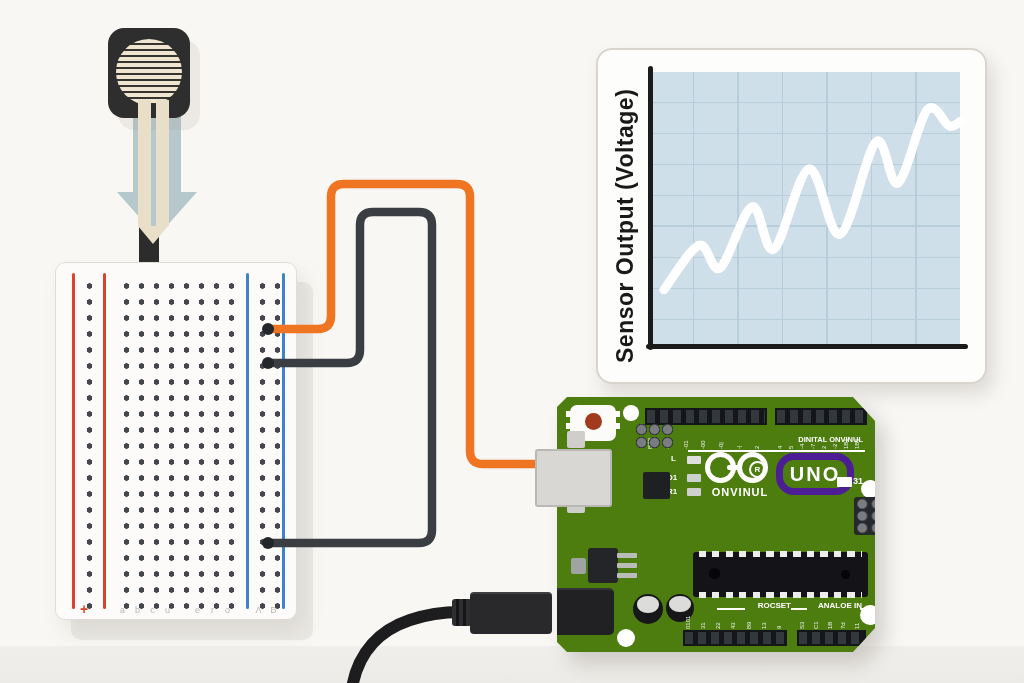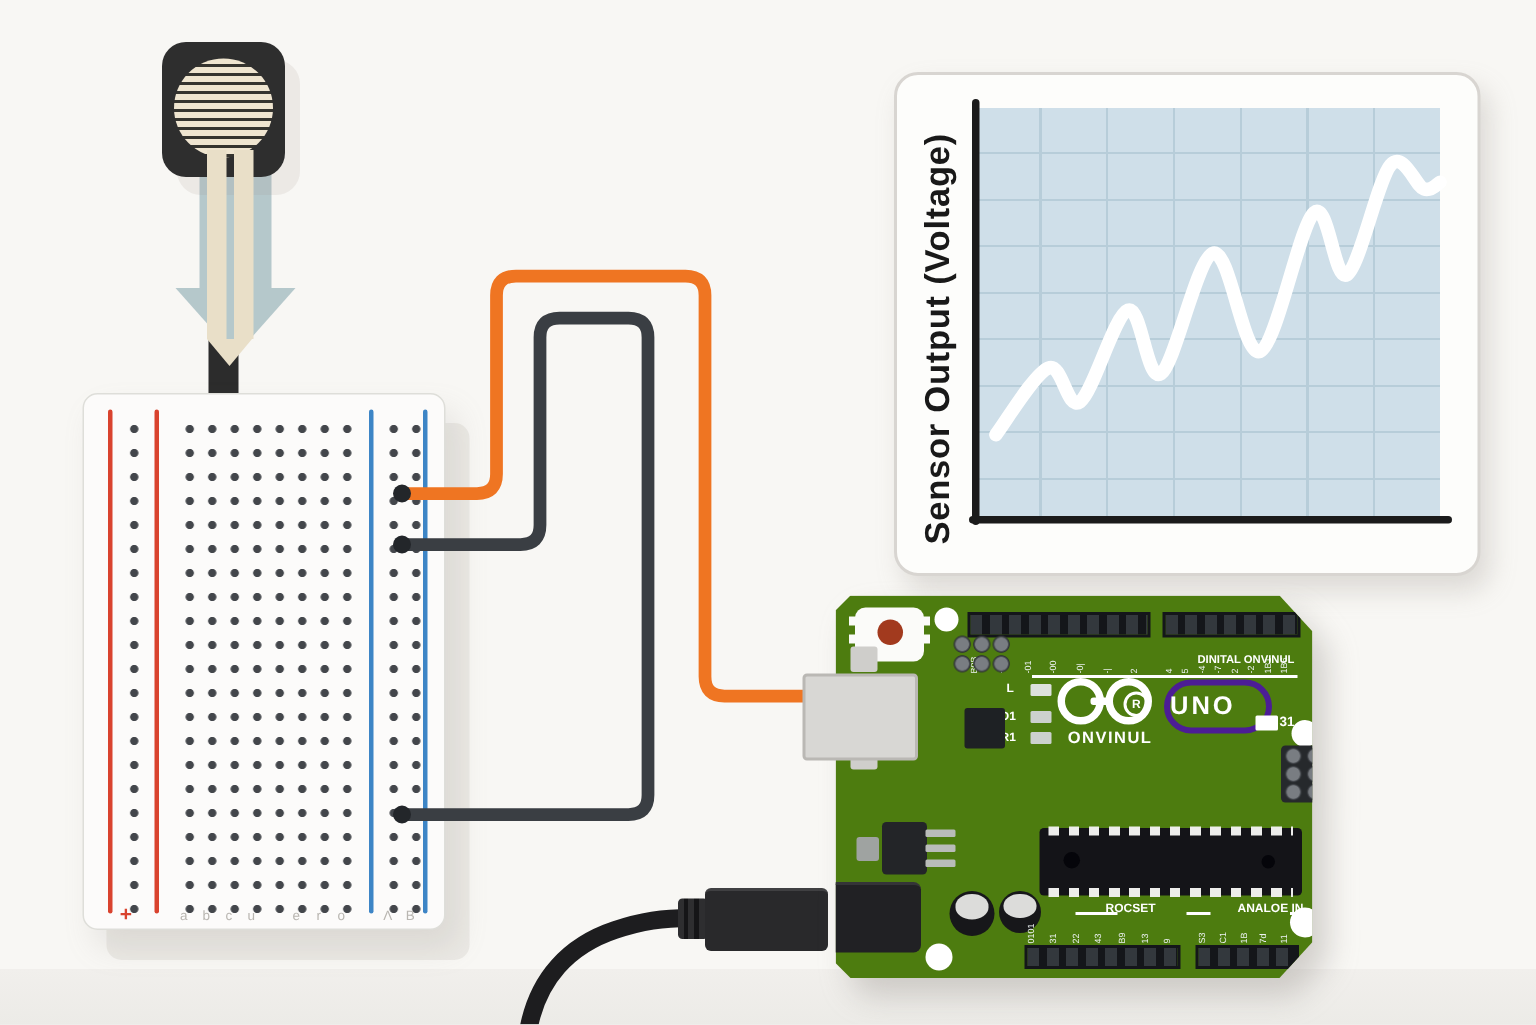--- a/index.html
+++ b/index.html
@@ -84,22 +84,22 @@
   .vreg-leg{height:5px;width:20px;background:#b9bcb9;border-radius:1px;}
   .vreg-tab{left:14px;top:161px;width:15px;height:16px;background:#9fa3a1;border-radius:2px;}
   .cap{border-radius:50%;background:#17171a;}
   .cap .cap-top{position:absolute;left:12%;top:8%;width:76%;height:55%;border-radius:50%;background:#dcdcda;}
   .led-rect{width:14px;height:8px;background:#ccd1ce;border-radius:1px;}
   .sslabel{color:#fff;font-weight:bold;}
   .ring{border:5px solid #fff;border-radius:50%;background:transparent;}
   .ring-minus{left:170px;top:68px;width:12px;height:5px;background:#fff;border-radius:2px;}
   .rmark{left:192px;top:64px;width:13px;height:13px;border:2px solid #fff;border-radius:50%;
     font-size:8px;font-weight:bold;color:#fff;display:flex;align-items:center;justify-content:center;}
-  .uno-oval{left:219px;top:56px;width:64px;height:28px;border:4px solid #4c1d95;border-radius:18px;
-    display:flex;align-items:center;justify-content:flex-start;font-size:17px;font-weight:bold;color:#fff;letter-spacing:2px;}
+  .uno-oval{left:219px;top:56px;width:64px;height:28px;border:7px solid #4c1d95;border-radius:18px;
+    display:flex;align-items:center;justify-content:center;font-size:20px;font-weight:bold;color:#fff;letter-spacing:2px;}
   .ssline{background:#fff;height:1.5px;}
   .ticks{display:flex;justify-content:space-between;overflow:hidden;}
   .ticks span{writing-mode:vertical-rl;transform:rotate(180deg);font-size:6px;color:#eef3f4;line-height:7px;}
 </style>
 </head>
 <body>
 
 <div class="stage">
 
   <div class="abs floor"></div>
@@ -242,23 +242,23 @@
     <div class="abs cap" style="left:76px;top:197px;width:30px;height:30px;">
           <div class="cap-top"></div>
         </div>
     <div class="abs cap" style="left:109px;top:197px;width:28px;height:28px;">
           <div class="cap-top"></div>
         </div>
 
     <div class="abs jack"></div>
 
     <div class="abs ssline" style="left:160px;top:211px;width:28px;"></div>
-    <div class="abs sslabel" style="left:180px;top:204px;width:44px;text-align:left;font-size:8px;">ROCSET</div>
+    <div class="abs sslabel" style="left:190px;top:204px;width:44px;text-align:right;font-size:8px;">ROCSET</div>
     <div class="abs ssline" style="left:234px;top:211px;width:16px;"></div>
-    <div class="abs sslabel" style="left:263px;top:204px;width:54px;text-align:center;font-size:8px;">ANALOE IN</div>
+    <div class="abs sslabel" style="left:251px;top:204px;width:54px;text-align:right;font-size:8px;">ANALOE IN</div>
     <div class="abs ssline" style="left:303px;top:211px;width:7px;"></div>
 
     <div class="abs ticks" style="left:128px;top:214px;width:98px;height:18px;">
           <span>0101</span>
           <span>31</span>
           <span>22</span>
           <span>43</span>
           <span>B9</span>
           <span>13</span>
           <span>9</span>

